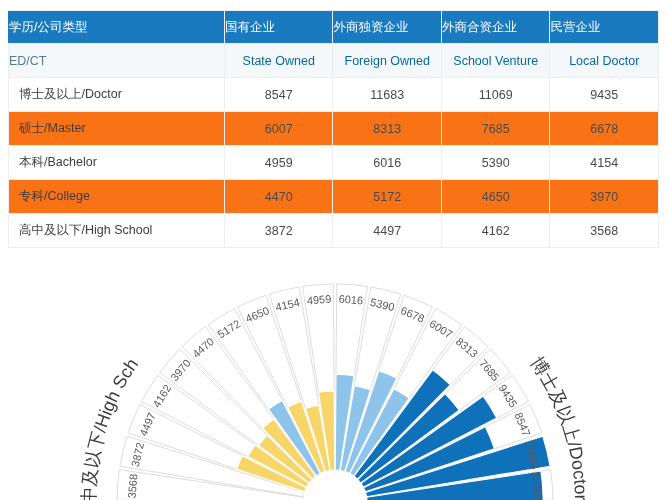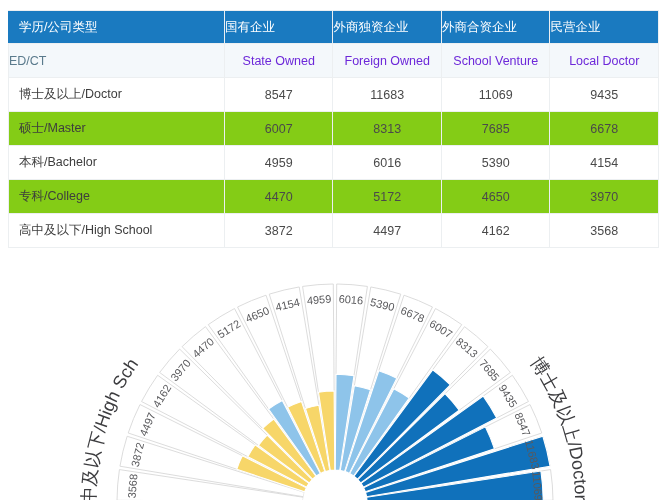--- a/index.html
+++ b/index.html
@@ -15,32 +15,32 @@
   table.data{border-collapse:collapse;width:651px;table-layout:fixed;}
   table.data td,table.data th{
     padding:0;margin:0;border:1px solid #eceff1;
     font-weight:normal;vertical-align:middle;
   }
   .hdr td{
     background:#1a7ac0;color:#ffffff;font-size:12.5px;font-weight:bold;
     height:32px;text-align:left;border-color:#1a7ac0;
     border-left:1px solid #ffffff;border-right:1px solid #ffffff;
   }
-  .hdr td.first{text-align:left;padding-left:10px;border-left:1px solid #1a7ac0;}
+  .hdr td.first{text-align:left;border-left:1px solid #1a7ac0;}
   .sub td{
-    background:#f4f8fb;color:#6d28d9;font-size:12.5px;height:33px;
+    background:#f4f8fb;color:#0369a1;font-size:12.5px;height:33px;
     text-align:center;
   }
   .sub td.first{text-align:left;color:#5a7a8c;}
   tr.body td{
     background:#ffffff;color:#4a4a4a;font-size:12.5px;height:33px;
     text-align:center;
   }
   tr.body td.first{text-align:left;padding-left:10px;color:#3d3d3d;}
-  tr.body.alt td{background:#84cc16;}
+  tr.body.alt td{background:#f97316;}
   .col-first{width:215px;}
   .col-n{width:108px;}
 
   
   .chart-area{position:absolute;left:0;top:250px;width:667px;height:250px;overflow:hidden;}
   .chart-svg{display:block;}
   .wedge{stroke:#ffffff;stroke-width:1.1;}
   .wedge-empty{fill:#ffffff;stroke:#d8d8d8;stroke-width:0.9;}
   .val-label{font-family:"Liberation Sans","DejaVu Sans",sans-serif;font-size:11px;fill:#59595c;}
   .grp-label{font-family:"Liberation Sans","DejaVu Sans",sans-serif;font-size:18px;fill:#3c3c3f;}

